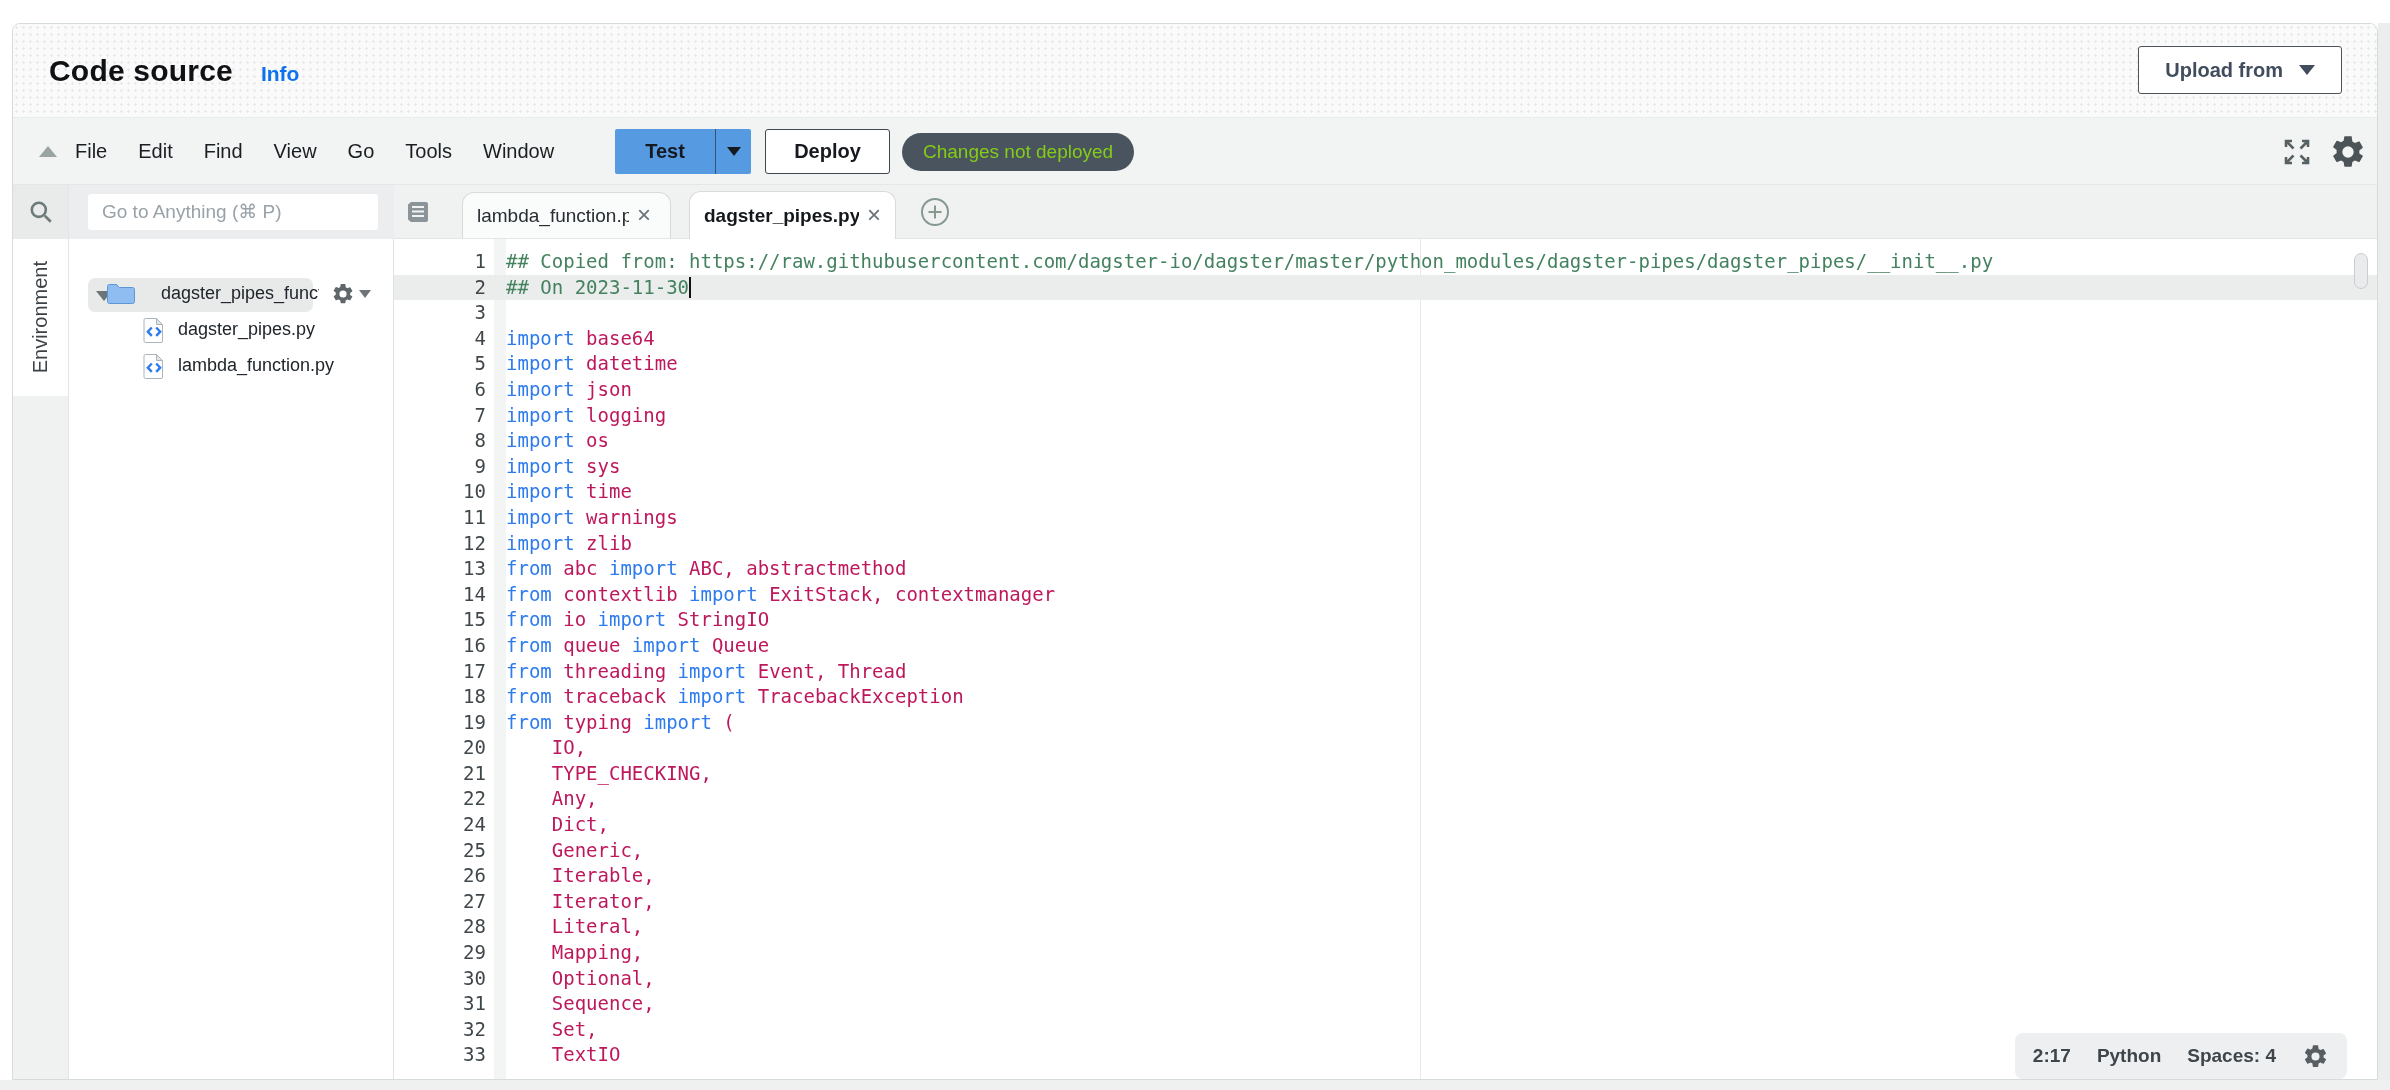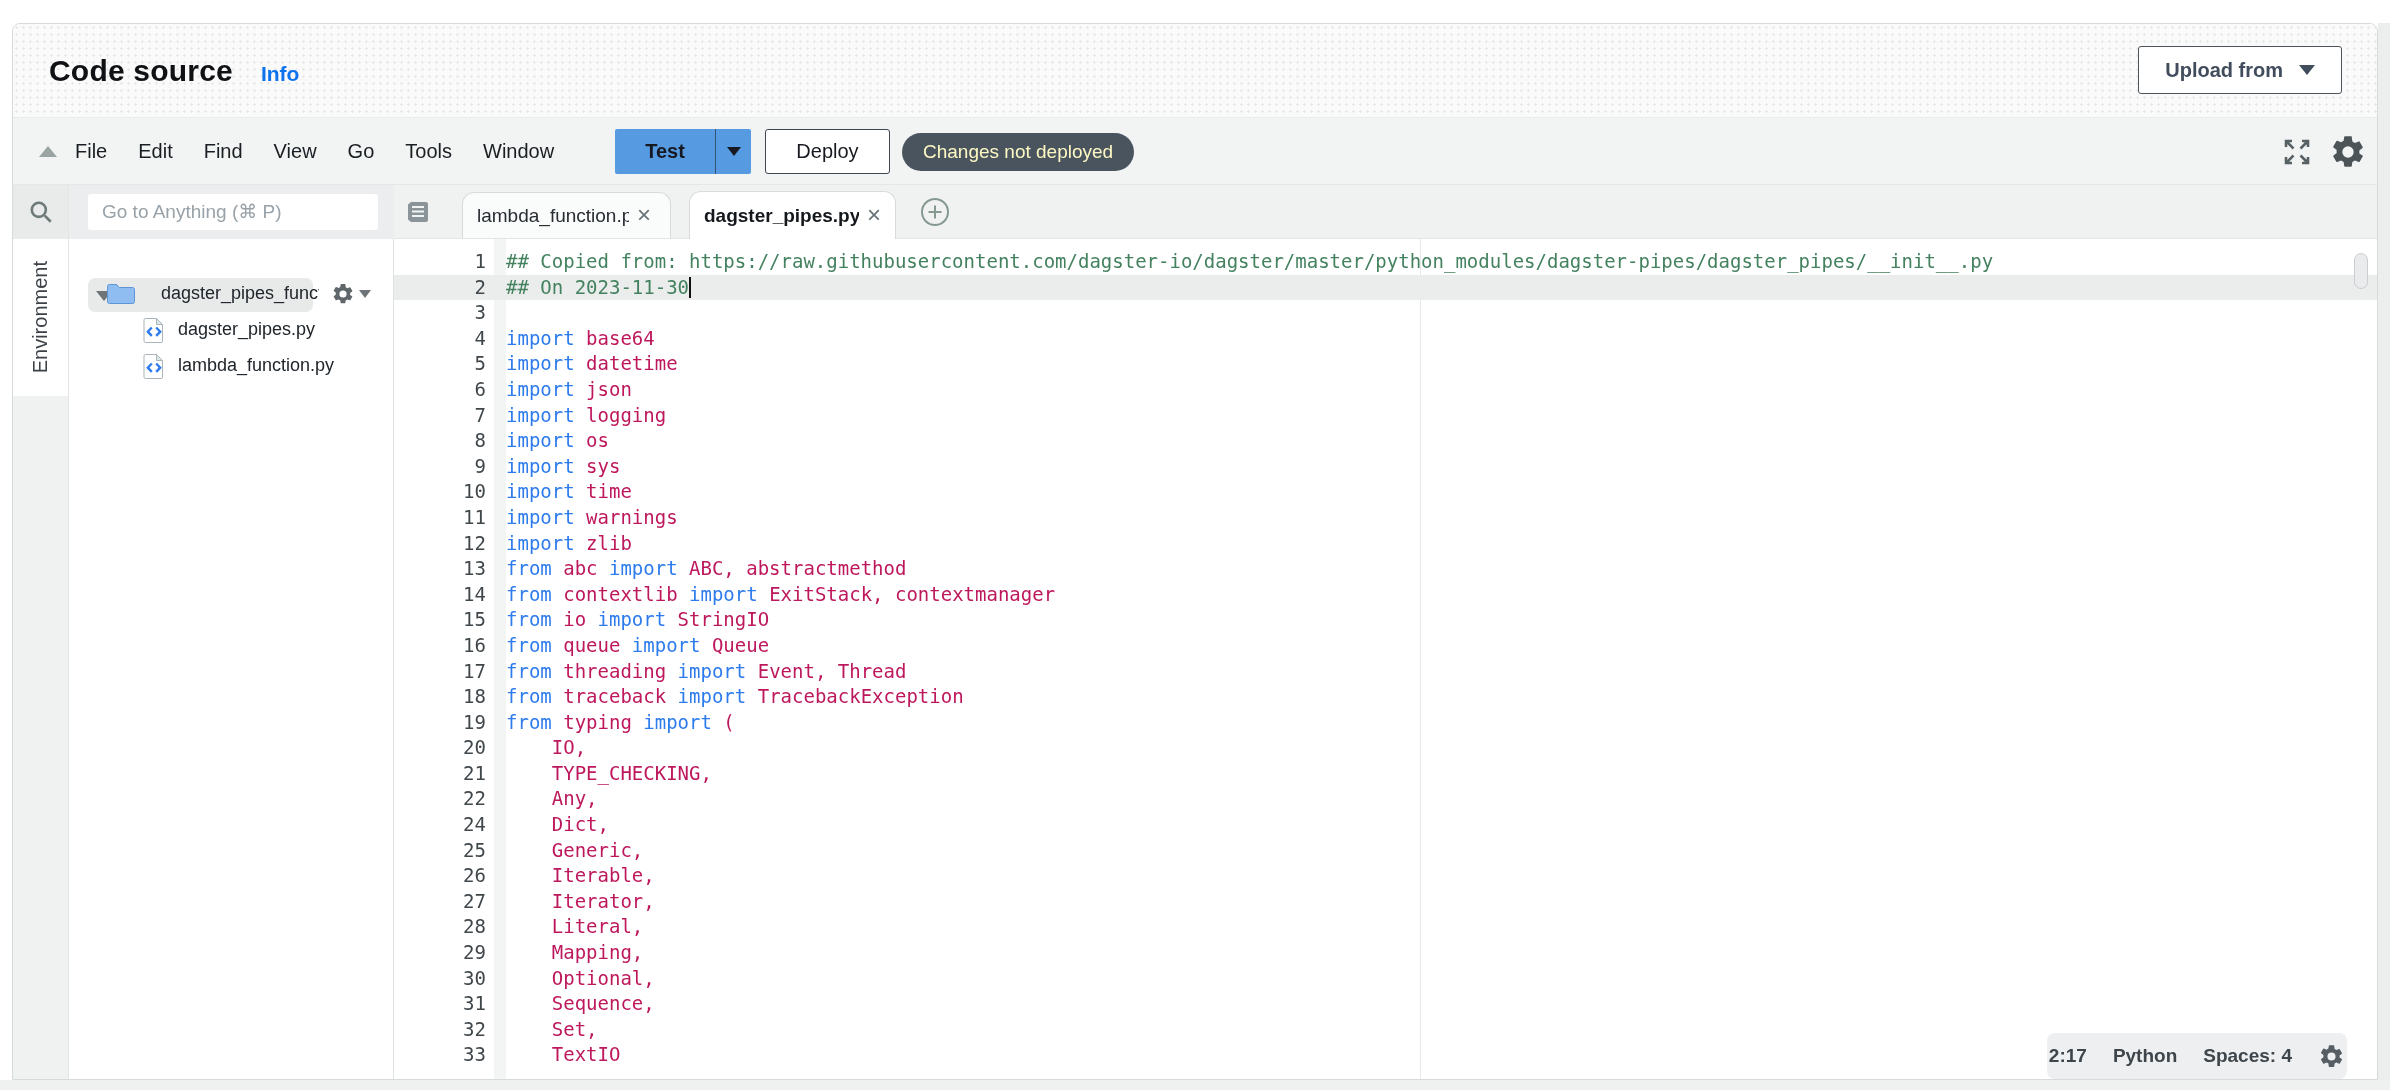--- a/index.html
+++ b/index.html
@@ -35,24 +35,24 @@
   .collapse-tri { margin-left:26px; width:0; height:0; border-left:9px solid transparent; border-right:9px solid transparent; border-bottom:11px solid #9aa4a2; cursor:pointer; }
   .menus { display:flex; gap:31px; margin-left:18px; }
   .menu-item { font-size:20px; color:#191e22; cursor:pointer; }
   .test-split { position:absolute; left:602px; top:11px; height:45px; display:flex;
                 background:var(--test-button-bg,#569be2); border-radius:2px; overflow:hidden; cursor:pointer; }
   .test-main  { width:100px; display:flex; align-items:center; justify-content:center;
                 font-size:20px; font-weight:bold; color:#16191f; }
   .test-caret { width:36px; display:flex; align-items:center; justify-content:center; border-left:1px solid rgba(22,25,31,.55); }
   .test-caret .caret-down { border-top-color:#16191f; border-left-width:7px; border-right-width:7px; border-top-width:9px; }
   .deploy-btn { position:absolute; left:752px; top:11px; width:125px; height:45px; background:#fff;
-                border:1.5px solid #424650; border-radius:3px; font-size:20px; font-weight:normal; color:#16191f;
+                border:1.5px solid #424650; border-radius:3px; font-size:20px; font-weight:bold; color:#16191f;
                 display:flex; align-items:center; justify-content:center; cursor:pointer; }
   .status-badge { position:absolute; left:889px; top:15px; height:38px; padding:0 21px; border-radius:19px;
-                  background:var(--badge-bg,#49545f); color:#fef9c3; font-size:19px;
+                  background:var(--badge-bg,#49545f); color:#84cc16; font-size:19px;
                   display:flex; align-items:center; }
   .mb-icon { position:absolute; cursor:pointer; }
   .fullscreen-icon { right:66px; top:20px; }
   .menubar-gear    { right:10px; top:15px; }
 
   
   .quickband { position:absolute; left:0; top:161px; width:100%; height:54px; }
   .search-cell { position:absolute; left:0; top:0; width:56px; height:54px; background:#e9ebeb;
                  border-right:1px solid #e3e5e5; display:flex; align-items:center; justify-content:center; cursor:pointer; }
   .goto-area { position:absolute; left:56px; top:0; width:325px; height:54px; background:#ebedee; }
@@ -105,21 +105,21 @@
   .gutter-num { flex:0 0 112px; text-align:right; padding-right:20px; color:#40474b; }
   .code-text { white-space:pre; color:#1b1b1b; }
   .tok-k { color:var(--keyword,#2d7bed);text-align:right; }
   .tok-c { color:var(--comment,#44825f); }
   .tok-p { color:#be185d; }
   .cursor { display:inline-block; width:2px; height:21px; background:#101010; vertical-align:-4px; }
   .scroll-thumb { position:absolute; right:9px; top:14px; width:14px; height:36px; border-radius:7px;
                   background:#e9ebec; border:1px solid #c9ced1; z-index:4; cursor:pointer; }
 
   .status-pill { position:absolute; right:30px; bottom:2px; height:46px; background:#edeff0; border-radius:8px;
-                 display:flex; align-items:center; gap:26px; padding:0 2px; z-index:5; }
+                 display:flex; align-items:center; gap:26px; padding:0 18px; z-index:5; }
   .status-item { font-size:19px; font-weight:600; color:#3e464c; cursor:pointer; }
   .status-gear { cursor:pointer; display:flex; align-items:center; }
 
   svg { display:block; }
 </style>
 </head>
 <body>
 
 <div class="stage">
   <div class="card">

